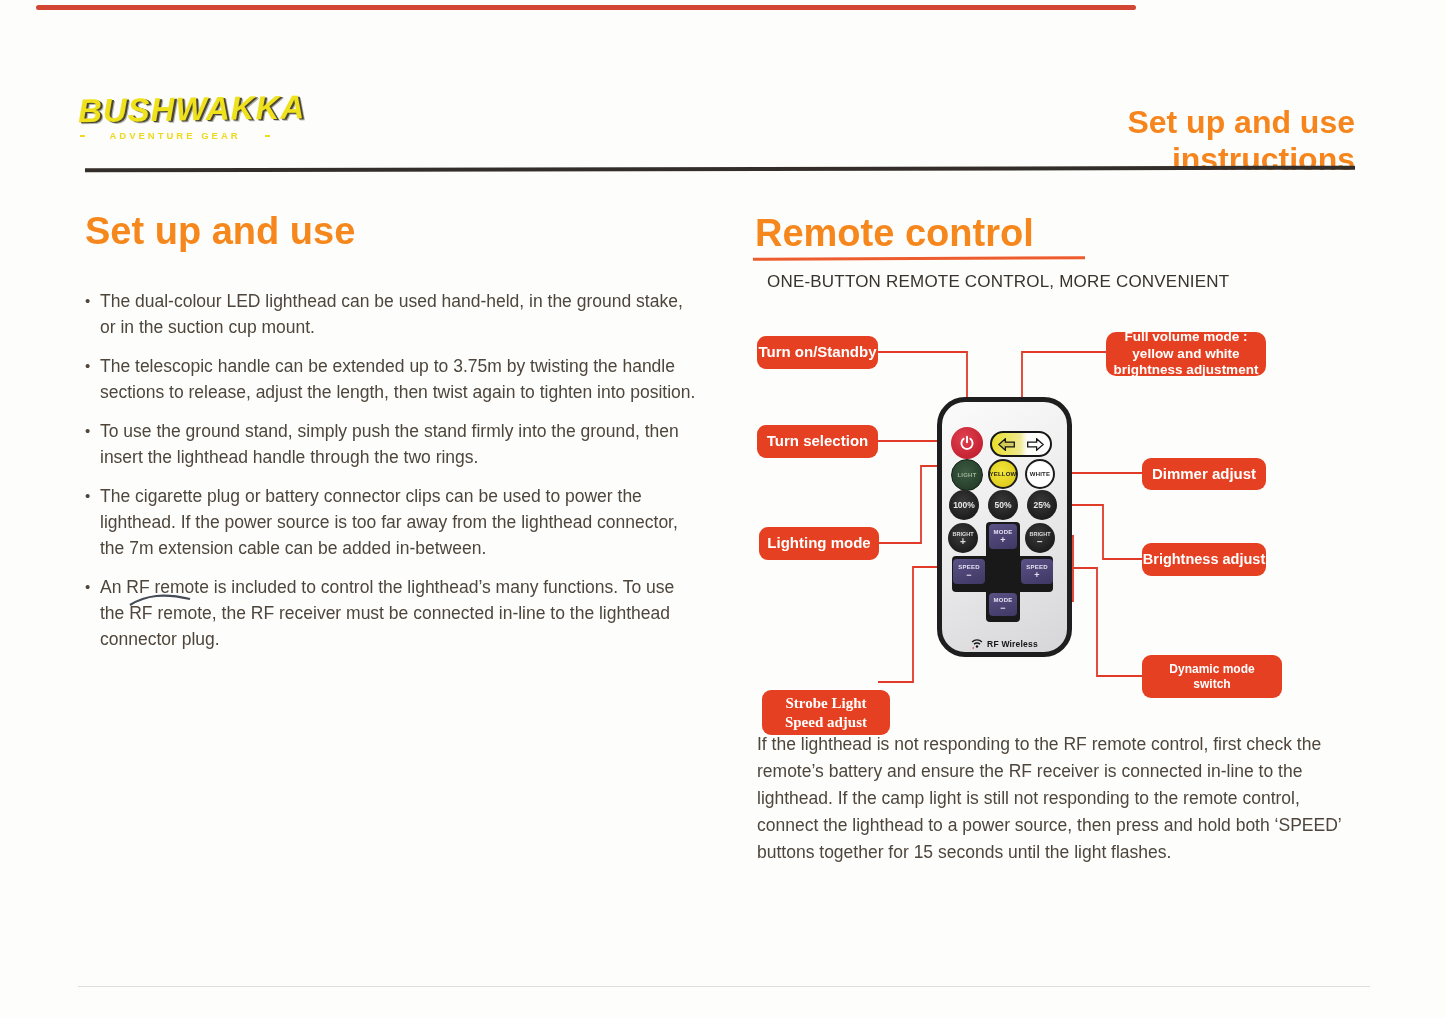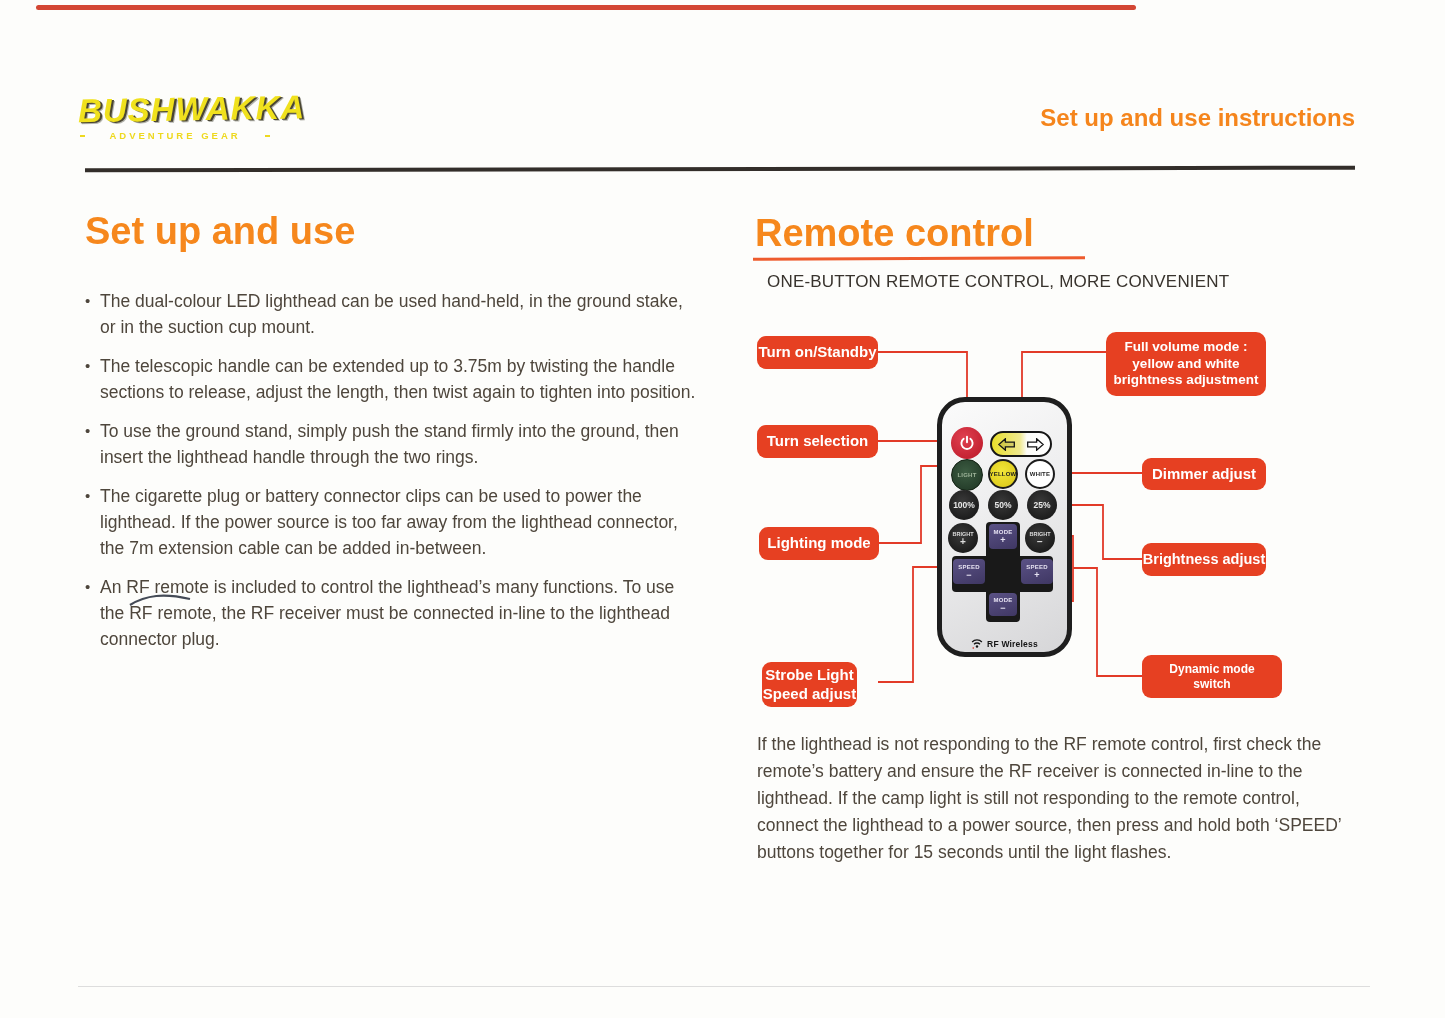--- a/index.html
+++ b/index.html
@@ -10,21 +10,21 @@
   
   .top-line{left:36px;top:5px;width:1100px;height:5px;background:#d13c28;border-radius:3px;opacity:.95;}
 
   
   .logo-name{left:78px;top:90px;width:260px;font-size:33px;font-weight:900;font-style:italic;
              letter-spacing:1px;color:#f0e11d;text-shadow:2px 1px 0 #4a4633, 3px 2px 0 rgba(40,40,25,.35);
              transform:rotate(-1deg);}
   .logo-tagline{left:80px;top:130px;width:190px;display:flex;align-items:center;gap:24px;}
   .logo-tagline .dash{height:2px;background:#eed91f;flex:1;}
   .logo-tagline .tag{font-size:9.5px;font-weight:bold;letter-spacing:3px;color:#eed91f;white-space:nowrap;}
-  .header-title{left:955px;top:104px;width:400px;text-align:right;font-size:24px;font-weight:bold;color:#f5851c;}
+  .header-title{left:955px;top:104px;width:400px;text-align:right;font-size:32px;font-weight:bold;color:#f5851c;}
   .header-rule{left:85px;top:167px;width:1270px;height:4px;background:#332e2a;transform:rotate(-0.12deg);}
 
   
   .h1{font-size:38px;font-weight:bold;color:#f6871c;}
   .setup-heading{left:85px;top:210px;width:500px;}
   .bullets{left:85px;top:288px;width:618px;}
   .bullet-item{display:flex;margin-bottom:13px;}
   .bullet-marker{width:15px;font-size:15px;line-height:26px;color:#4e463c;flex:0 0 15px;}
   .bullet-text{font-size:17.5px;line-height:26px;}
 
@@ -33,26 +33,26 @@
   .remote-underline{left:753px;top:257px;width:332px;height:3px;background:#ee5b2d;transform:rotate(-0.3deg);}
   .subheading{left:755px;top:272px;width:560px;font-size:17px;font-weight:500;letter-spacing:.2px;color:#38332d;margin-left:12px;}
   .note{left:757px;top:731px;width:597px;font-size:17.5px;line-height:27px;}
 
   
   .diagram-svg{left:740px;top:320px;}
   .callout{background:#e64022;color:#fff;font-weight:bold;border-radius:9px;
            display:flex;align-items:center;justify-content:center;text-align:center;
            white-space:pre-line;line-height:1.25;}
   .co-turn{left:757px;top:336px;width:121px;height:33px;font-size:15px;}
-  .co-full{left:1106px;top:332px;width:160px;height:64px;font-size:13.5px;border-radius:10px;}
+  .co-full{left:1106px;top:332px;width:160px;height:44px;font-size:13.5px;border-radius:10px;}
   .co-mode{left:757px;top:425px;width:121px;height:33px;font-size:15px;}
   .co-dimmer{left:1142px;top:458px;width:124px;height:32px;font-size:15px;}
   .co-light{left:759px;top:527px;width:120px;height:33px;font-size:15px;}
   .co-bright{left:1142px;top:543px;width:124px;height:33px;font-size:14.5px;}
-  .co-strobe{left:762px;top:662px;width:95px;height:45px;font-size:15px;}
+  .co-strobe{left:762px;top:690px;width:128px;height:45px;font-size:15px;font-family:Liberation Serif, serif;}
   .co-dynamic{left:1142px;top:655px;width:140px;height:43px;font-size:12px;}
 
   
   .remote{left:937px;top:397px;width:135px;height:260px;box-sizing:border-box;
           border:5px solid #1e1e1e;border-radius:28px;
           background:linear-gradient(150deg,#fbfbfb 0%,#ededee 45%,#d6d6d8 100%);}
   .remote .abs{position:absolute;margin-top:16px;}
   .rbtn{border-radius:50%;display:flex;flex-direction:column;align-items:center;justify-content:center;}
   .power{left:9px;top:9px;width:32px;height:32px;background:radial-gradient(circle at 40% 35%,#e04050,#b91626);}
   .pill{left:48px;top:13px;width:62px;height:26px;border:2px solid #161616;border-radius:14px;box-sizing:border-box;

